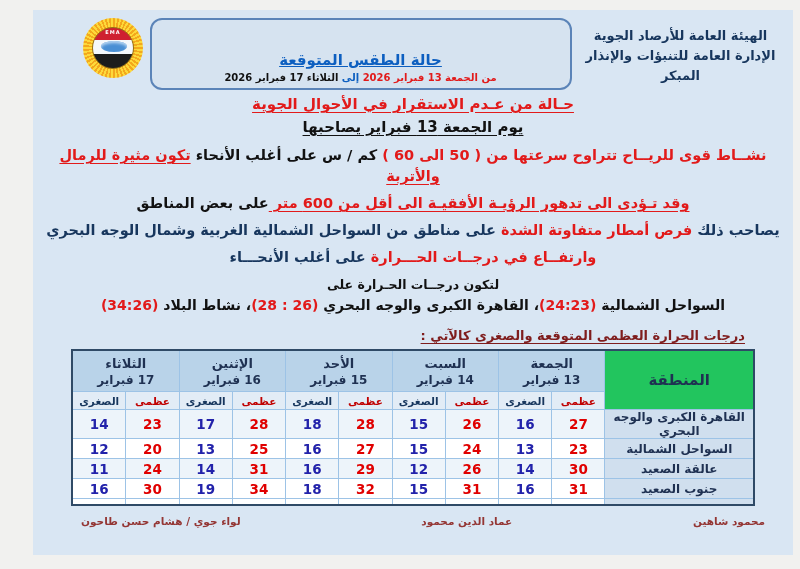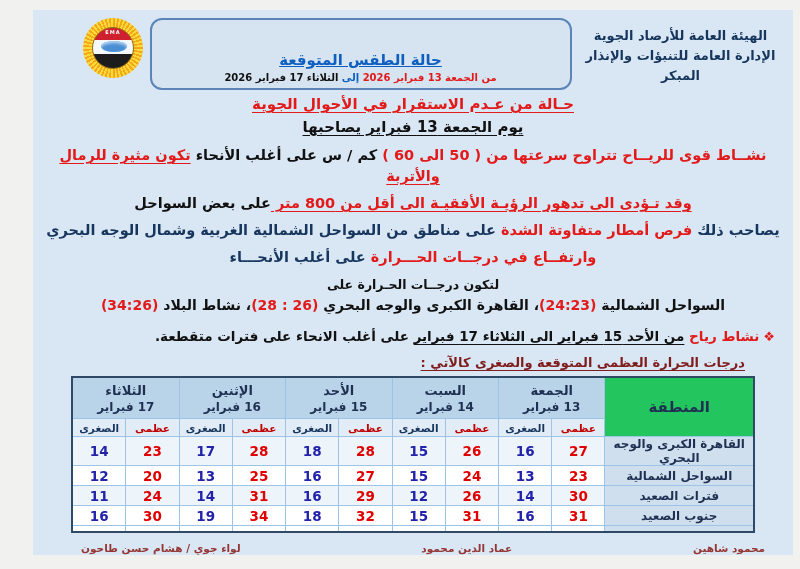--- a/index.html
+++ b/index.html
@@ -88,31 +88,30 @@
         </div>
       </div>
     </div>
   </div>
 
   <div class="h-red u">حـالة من عـدم الاستقرار في الأحوال الجوية</div>
   <div class="h-black u">يوم الجمعة 13 فبراير يصاحبها</div>
 
   <div class="para">
     <div class="line"><span class="red">نشــاط قوى للريــاح تتراوح سرعتها من ( 50 الى 60 ) </span><span>كم / س </span><span>على أغلب الأنحاء </span><span class="red u">تكون مثيرة للرمال والأتربة</span></div>
-    <div class="line"><span class="red u">وقد تـؤدى الى تدهور الرؤيـة الأفقيـة الى أقل من 800 متر </span><span> على بعض السواحل</span></div>
+    <div class="line"><span class="red u">وقد تـؤدى الى تدهور الرؤيـة الأفقيـة الى أقل من 600 متر </span><span> على بعض المناطق</span></div>
     <div class="line"><span class="navy">يصاحب ذلك </span><span class="red">فرص أمطار متفاوتة الشدة </span><span class="navy">على مناطق من السواحل الشمالية الغربية وشمال الوجه البحري</span></div>
     <div class="line"><span class="red">وارتفــاع في درجــات الحـــرارة </span><span class="navy">على أغلب الأنحـــاء</span></div>
   </div>
 
   <div class="tobecome">لتكون درجــات الحـرارة على</div>
 
   <div class="templine"><span>السواحل الشمالية </span><span class="red">(24:23)</span><span>، القاهرة الكبرى والوجه البحري </span><span class="red">(26 : 28)</span><span>، نشاط البلاد </span><span class="red">(34:26)</span></div>
 
   <div class="bullets">
-    <div class="bullet-line"><span class="bullet-mark">❖</span><span class="red">نشاط رياح</span><span> </span><span class="u">من الأحد 15 فبراير الى الثلاثاء 17 فبراير</span><span> على أغلب الانحاء على فترات متقطعة.</span></div>
   </div>
 
   <div class="tbl-title">درجات الحرارة العظمى المتوقعة والصغرى كالآتي :</div>
 
   <table class="temps">
     <thead>
       <tr>
         <th class="region-h" rowspan="2">المنطقة</th>
         <th class="day-h" colspan="2">
           <div class="dayname">الجمعة</div>
@@ -169,21 +168,21 @@
         <td class="max">24</td>
         <td class="min">15</td>
         <td class="max">27</td>
         <td class="min">16</td>
         <td class="max">25</td>
         <td class="min">13</td>
         <td class="max">20</td>
         <td class="min">12</td>
       </tr>
       <tr class="odd">
-        <td class="region-c">فترات الصعيد</td>
+        <td class="region-c">عالقة الصعيد</td>
         <td class="max">30</td>
         <td class="min">14</td>
         <td class="max">26</td>
         <td class="min">12</td>
         <td class="max">29</td>
         <td class="min">16</td>
         <td class="max">31</td>
         <td class="min">14</td>
         <td class="max">24</td>
         <td class="min">11</td>

